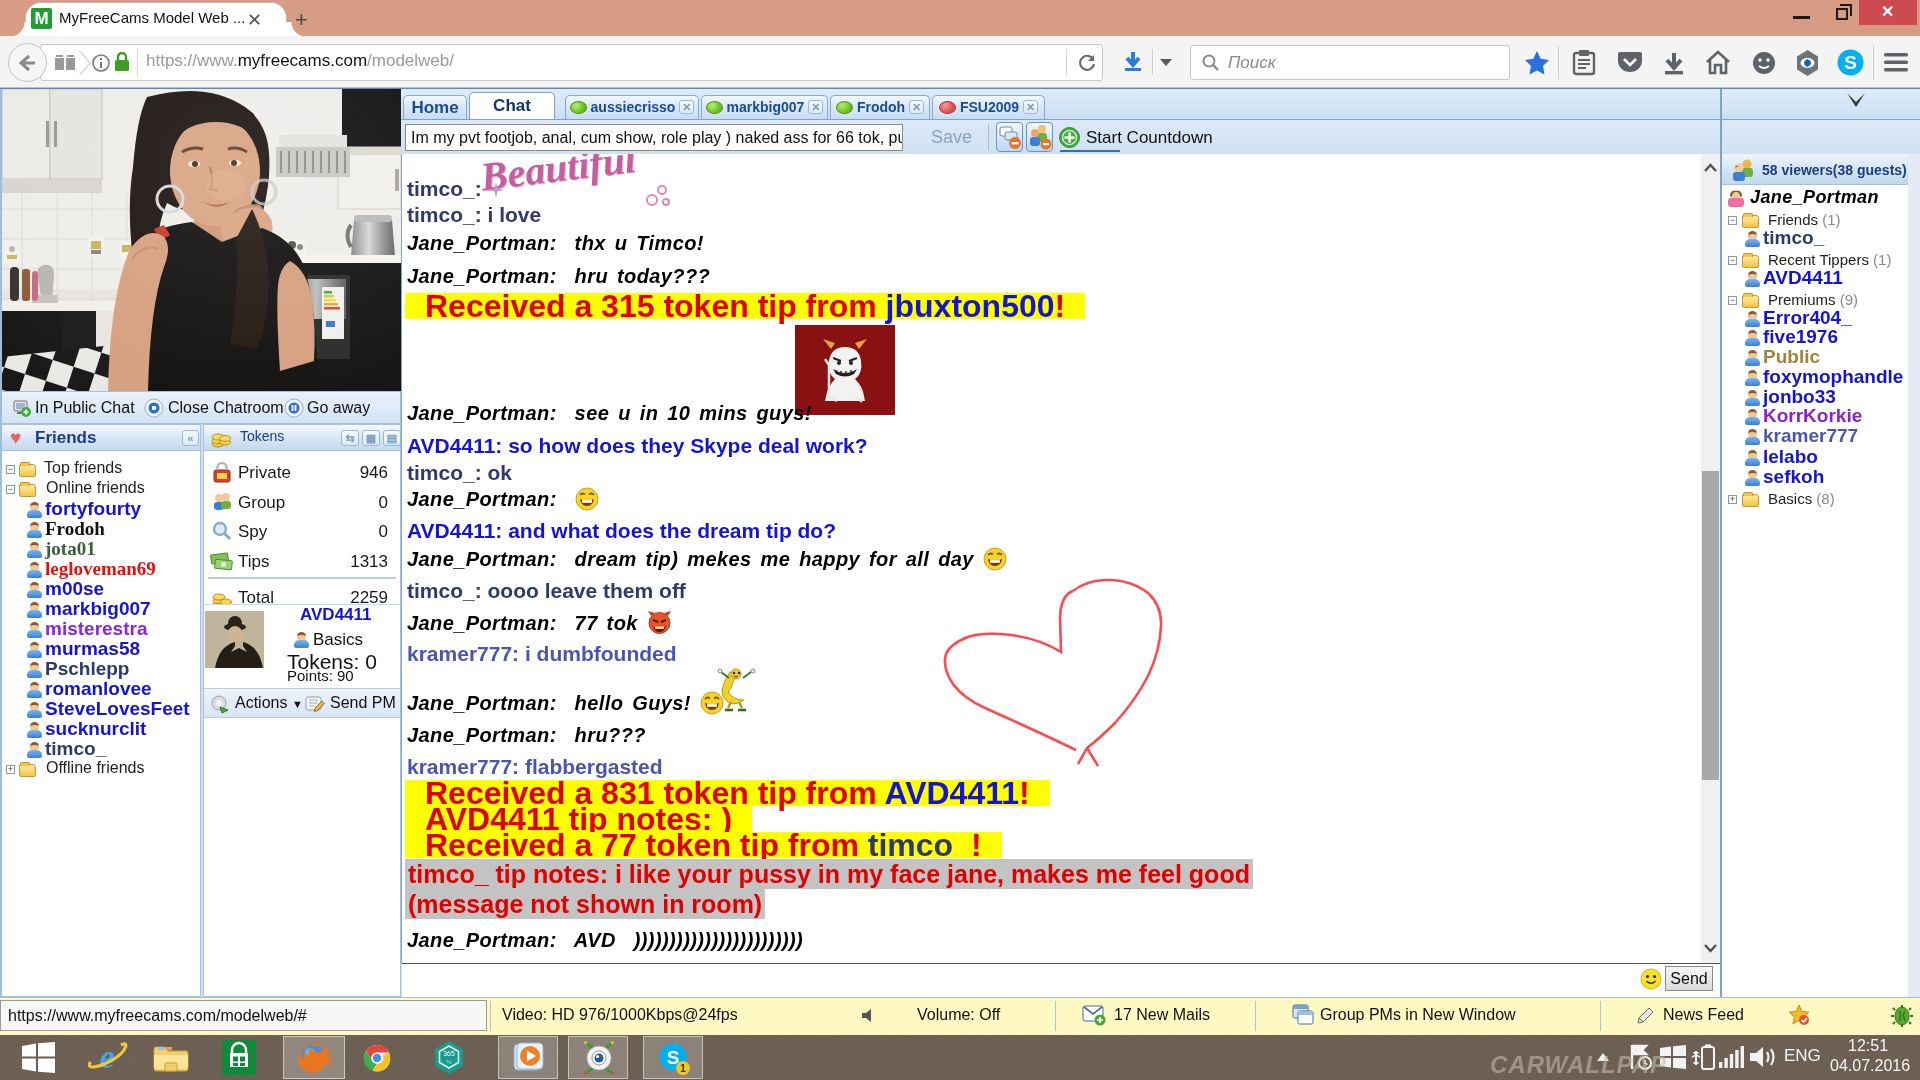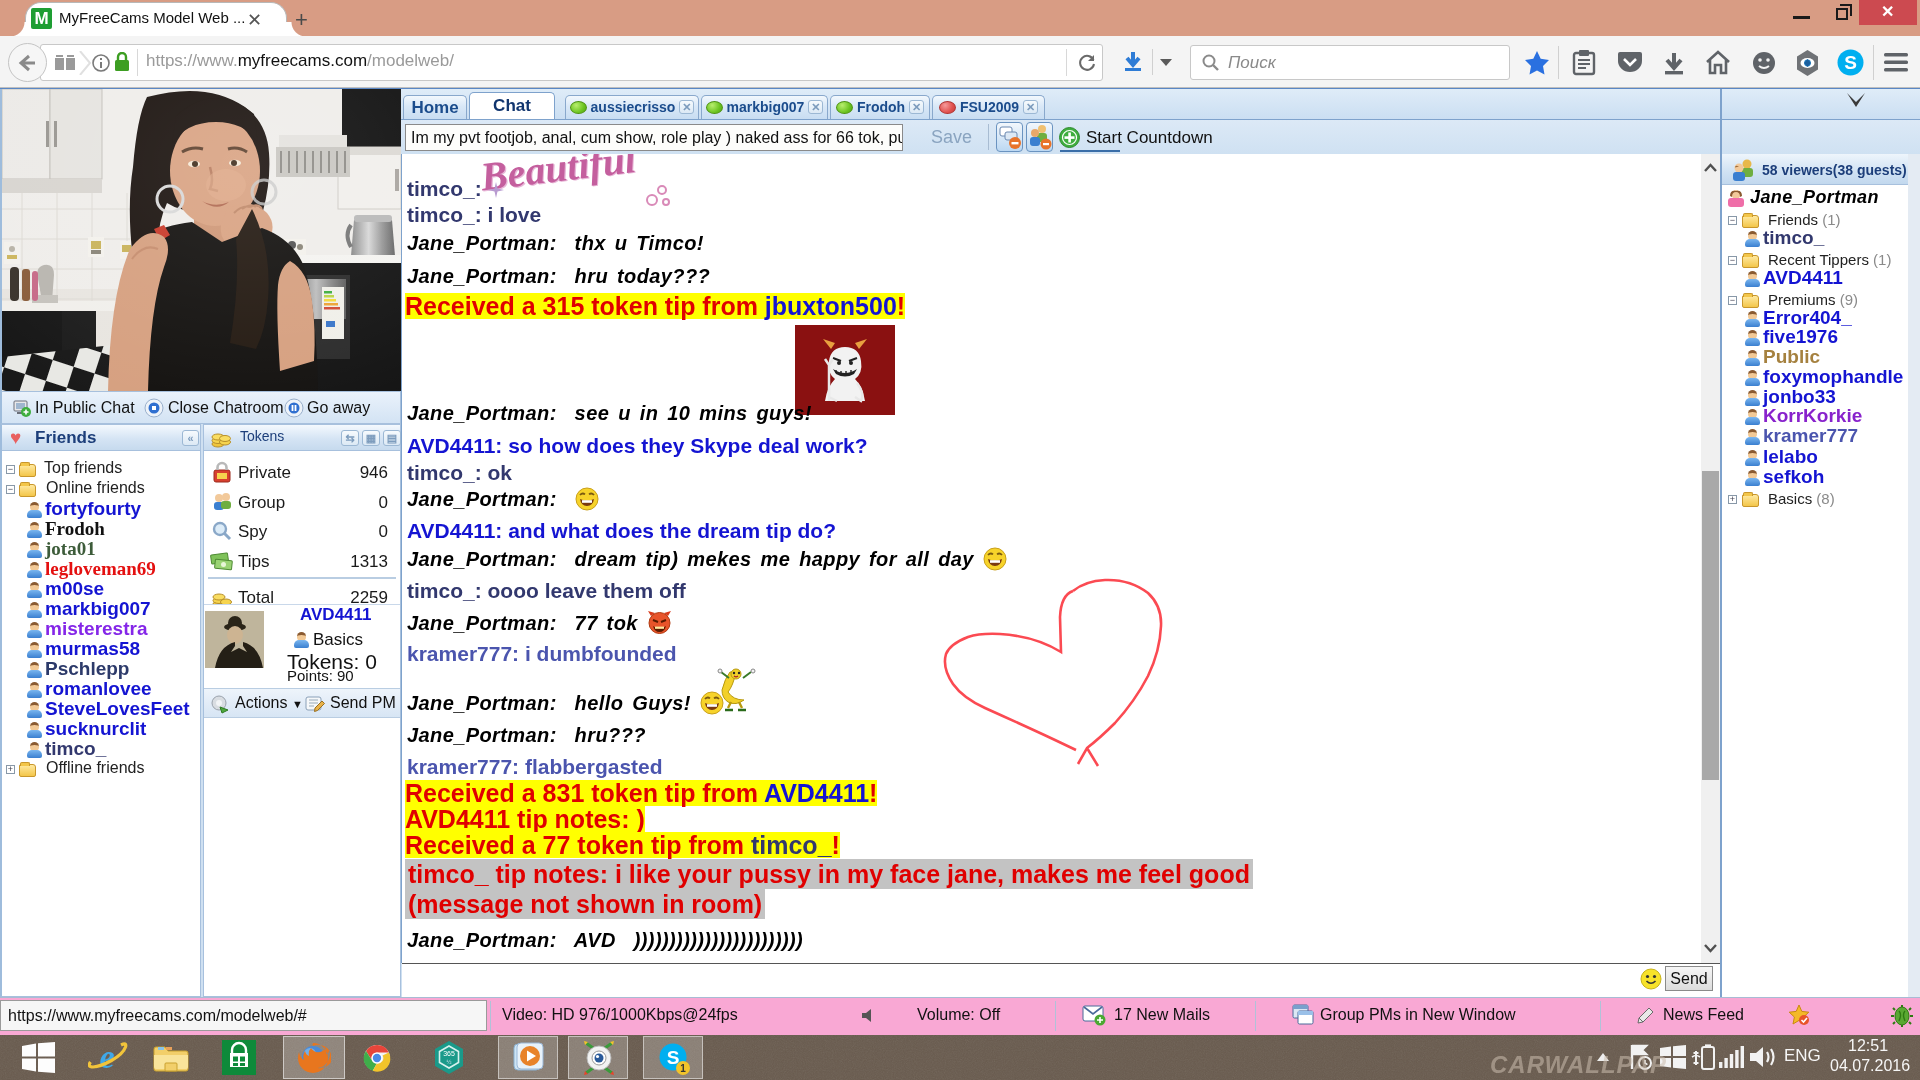--- a/index.html
+++ b/index.html
@@ -8,21 +8,21 @@
 .abs{position:absolute;white-space:nowrap}
 .tab{position:absolute;top:95px;height:24px;border:1px solid #89a8cc;border-bottom:none;border-radius:5px 5px 0 0;background:linear-gradient(#f3f8fd,#d9e8f7 45%,#c8ddf2);color:#1b4c8c;font-weight:bold;font-size:14px;text-align:center;line-height:23px}
 .gdot{display:inline-block;width:17px;height:13px;background:radial-gradient(circle at 35% 30%,#b8ee6e,#6cc421 60%,#52a312);border-radius:50%;vertical-align:-2px;margin-right:4px;border:1px solid #4e9212}
 .rdot{display:inline-block;width:17px;height:13px;background:radial-gradient(circle at 35% 30%,#f59a9a,#e0504e 60%,#c43c3a);border-radius:50%;vertical-align:-2px;margin-right:4px;border:1px solid #b03432}
 .tx{display:inline-block;width:15px;height:14px;background:linear-gradient(#f6fafd,#dce9f5);border:1px solid #9cb8d4;border-radius:3px;color:#7d9cbd;font-size:11px;font-weight:bold;line-height:12px;text-align:center;margin-left:4px;vertical-align:1px}
 .msg{position:absolute;left:407px;font-size:21px;font-weight:bold;white-space:nowrap}
 .navy{color:#32386e}
 .blue{color:#1414d2}
 .kram{color:#4b55ae}
 .jane{font-family:"Liberation Sans",sans-serif;font-style:italic;color:#000;letter-spacing:0.4px;word-spacing:3px;font-size:20px}
-.tipline{position:absolute;left:405px;background:#ffff00;color:#e00000;font-size:25px;font-weight:bold;white-space:nowrap;padding:0 0;line-height:26px}
+.tipline{position:absolute;left:405px;background:#ffff00;color:#e00000;font-size:32px;font-weight:bold;white-space:nowrap;padding:0 20px;line-height:26px}
 .grayline{position:absolute;left:405px;background:#c3c3c3;color:#e00000;font-size:25px;font-weight:bold;white-space:nowrap;padding:0 3px;line-height:30px}
 .srow{position:absolute;font-size:19px;font-weight:bold;white-space:nowrap}
 .frow{position:absolute;font-size:19px;font-weight:bold;white-space:nowrap}
 .fold{display:inline-block;width:17px;height:13px;background:linear-gradient(#ffe9a0,#f3c64a);border:1px solid #c9972b;border-radius:2px 3px 2px 2px}
 .fold:before{content:"";position:absolute;left:0;top:-3px;width:8px;height:3px;background:#f3c64a;border:1px solid #c9972b;border-bottom:none;border-radius:2px 2px 0 0}
 .pm{display:inline-block;width:9px;height:9px;border:1px solid #8898a8;background:#fff;color:#445;font-size:9px;line-height:7px;text-align:center;vertical-align:2px;margin-right:3px}
 .person{display:inline-block;width:17px;height:16px}
 .person:before{content:"";position:absolute;left:4px;top:0;width:9px;height:6px;border-radius:50% 50% 45% 45%;background:#f2c996;border-top:3px solid #8a5a30}
 .person:after{content:"";position:absolute;left:1px;top:8px;width:15px;height:8px;background:linear-gradient(#7ab6ef,#3a7fd0);border-radius:5px 5px 2px 2px}
 .gsmall{color:#8a8a8a;font-weight:normal;font-size:15px}
@@ -657,21 +657,21 @@
     <span class="srow" style="left:1763px;top:425px;color:#4b55ae">kramer777</span>
   <span class="person abs" style="left:1744px;top:450px"></span>
     <span class="srow" style="left:1763px;top:446px;color:#1414d2">lelabo</span>
   <span class="person abs" style="left:1744px;top:470px"></span>
     <span class="srow" style="left:1763px;top:466px;color:#1414d2">sefkoh</span>
   <span class="pm abs" style="left:1728px;top:495px">+</span>
     <span class="fold abs" style="left:1742px;top:494px"></span>
     <span class="abs sbtxt" style="left:1768px;top:490px">Basics <span class="gsmall">(8)</span></span>
 </div>
 
-<div class="abs" style="left:0;top:997px;width:1920px;height:38px;background:#f9a8d4;border-top:1px solid #a8bcd4">
+<div class="abs" style="left:0;top:997px;width:1920px;height:38px;background:#fef9c3;border-top:1px solid #a8bcd4">
   <div class="abs" style="left:0;top:2px;width:487px;height:31px;background:#f6f6f6;border:1px solid #9a9a9a;font-size:16px;color:#111;line-height:29px;padding-left:7px">https://www.myfreecams.com/modelweb/#</div>
   <span class="abs" style="left:502px;top:8px;font-size:16px;color:#111">Video: HD 976/1000Kbps@24fps</span>
   <div class="abs" style="left:490px;top:3px;width:1px;height:30px;background:#b0c2d8"></div>
   <svg class="abs" style="left:860px;top:9px" width="18" height="17">
       <path d="M2 6 H6 L11 2 V15 L6 11 H2 Z" fill="#555"></path>
     </svg>
   <span class="abs" style="left:917px;top:8px;font-size:16px;color:#111">Volume: Off</span>
   <div class="abs" style="left:1055px;top:3px;width:1px;height:30px;background:#b0c2d8"></div>
   <svg class="abs" style="left:1082px;top:6px" width="24" height="22">
       <rect x="1" y="2" width="20" height="15" rx="2" fill="#fff" stroke="#4a6a9a"></rect>

